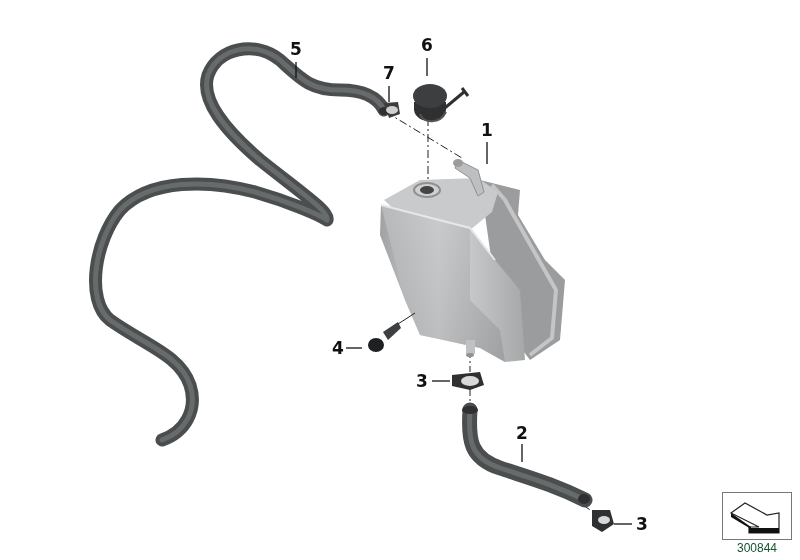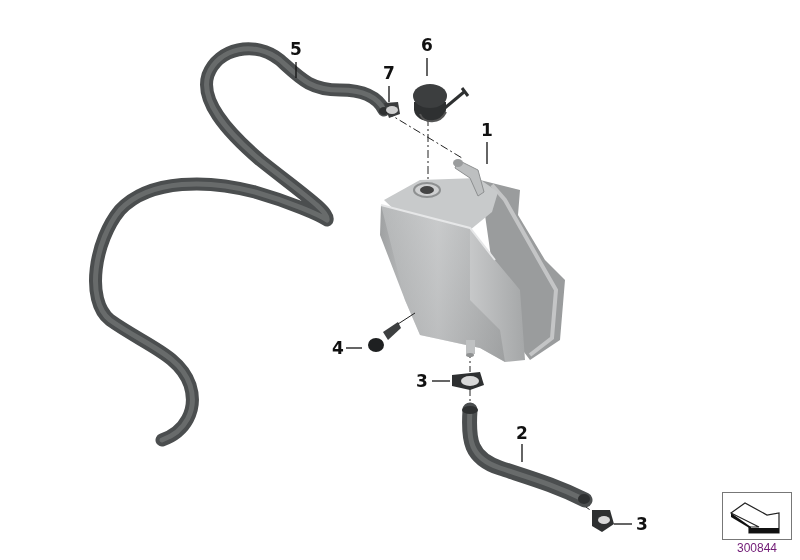--- a/index.html
+++ b/index.html
@@ -1,20 +1,20 @@
 <!DOCTYPE html>
 <html><head>
 <meta charset="utf-8">
 <style>
   html, body { margin:0; padding:0; background:#ffffff; }
   body { width:800px; height:560px; position:relative; overflow:hidden; font-family:"Liberation Sans", sans-serif; }
   #diagram { position:absolute; left:0; top:0; width:800px; height:560px; }
   .callout { position:absolute; font-family:"DejaVu Sans", sans-serif; font-weight:bold; font-size:17px; color:#111; line-height:1; }
   .ref-box { position:absolute; left:722px; top:492px; width:68px; height:46px; border:1px solid #777; background:#fff; }
-  .ref-num { position:absolute; left:722px; top:541px; width:70px; text-align:center; font-size:12px; color:#701a75; font-family:"Liberation Sans", sans-serif; }
+  .ref-num { position:absolute; left:722px; top:541px; width:70px; text-align:center; font-size:12px; color:#14532d; font-family:"Liberation Sans", sans-serif; }
 </style>
 </head>
 <body>
 
 <svg id="diagram" viewBox="0 0 800 560" xmlns="http://www.w3.org/2000/svg">
   <defs>
     <linearGradient id="tankGrad" x1="0" y1="0" x2="1" y2="1">
       <stop offset="0" stop-color="#c9cbcc"></stop>
       <stop offset="0.5" stop-color="#aeb0b1"></stop>
       <stop offset="1" stop-color="#8e9091"></stop>

